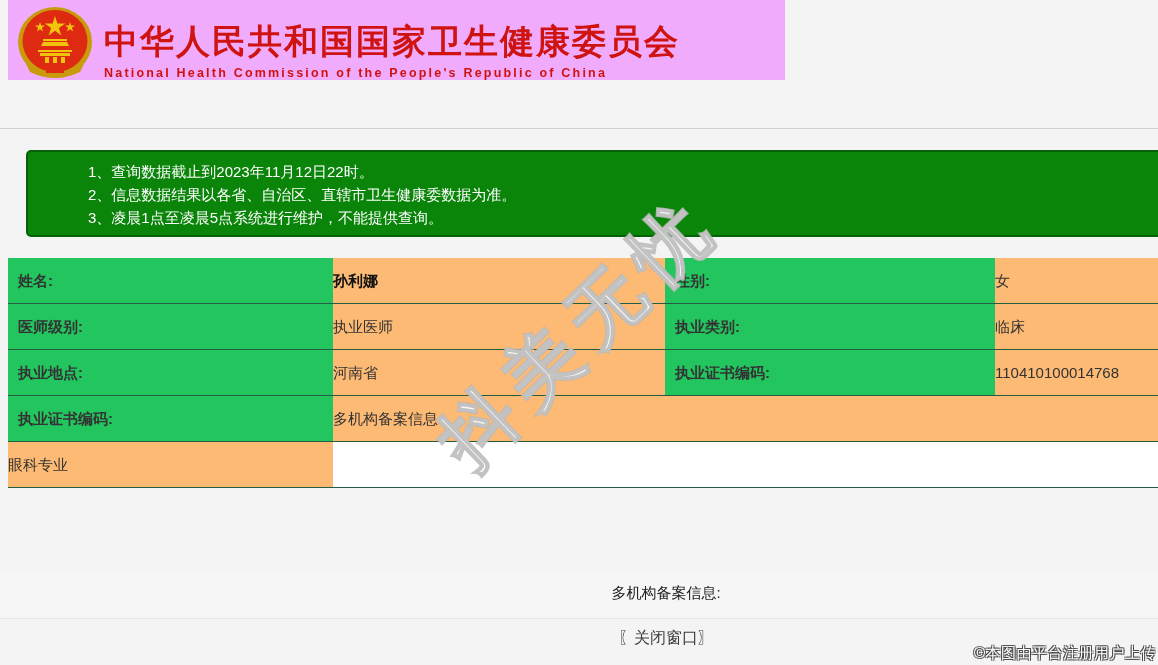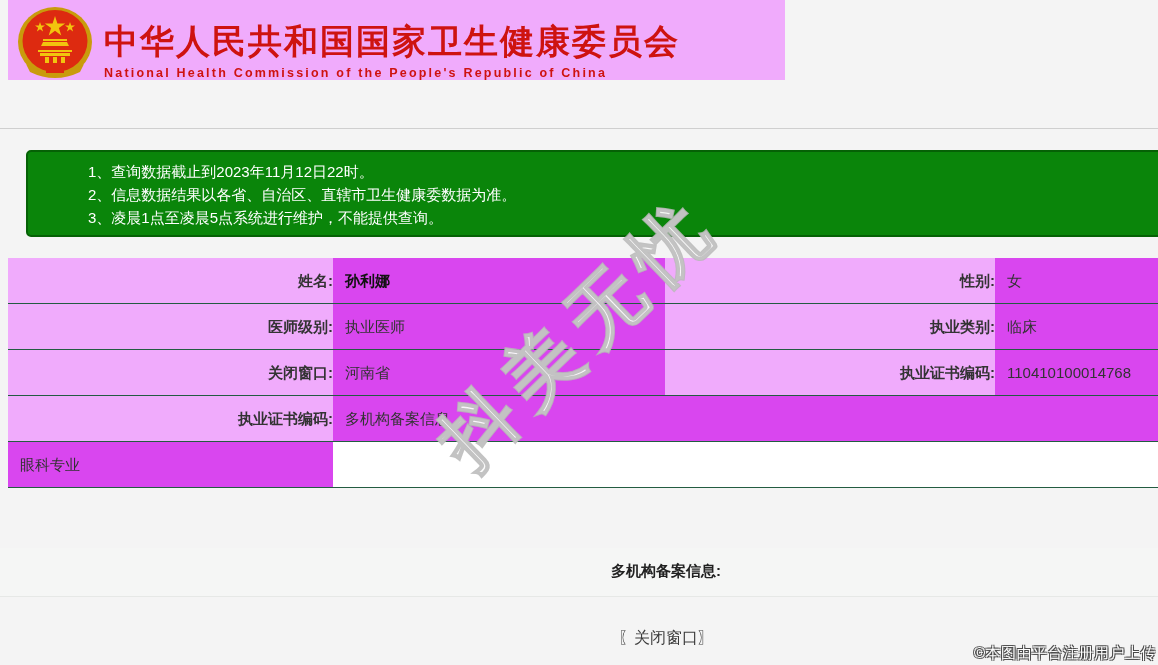--- a/index.html
+++ b/index.html
@@ -50,33 +50,33 @@
   
   .info-table {
     position: absolute; top: 258px; left: 8px; right: 0;
     background: #ffffff;
   }
   .row { border-bottom: 1px solid #235c41; height: 46px; display: grid; }
   .row.cols4 { grid-template-columns: 325px 332px 330px 1fr; }
   .row.cols2 { grid-template-columns: 325px 1fr; }
   .row.last { border-bottom: 2px solid #1c4a36; height: 48px; }
   .cell { line-height: 45px; font-size: 15px; overflow: hidden; white-space: nowrap; }
-  .cell.label { background: #f0abfc; font-weight: bold; padding-left: 10px; text-align: right; }
-  .cell.value { background: #d946ef; padding-left: 12px; }
+  .cell.label { background: #22c55e; font-weight: bold; padding-left: 10px; }
+  .cell.value { background: #fdba74; }
   .cell.value.bold { font-weight: bold; color: #111; }
 
   
   .section-band {
-    position: absolute; top: 548px; left: 0; right: 0; height: 49px;
+    position: absolute; top: 570px; left: 0; right: 0; height: 49px;
     background: #f5f6f5;
     border-bottom: 1px solid #e6e8e6;
     text-align: center;
     padding-left: 174px;
     line-height: 46px;
-    font-size: 15px; font-weight: bold; color: #222;
+    font-size: 15px; font-weight: normal; color: #222;
   }
 
   
   .close-row {
     position: absolute; top: 628px; left: 0; right: 0;
     text-align: center; padding-left: 174px;
   }
   .close-link {
     font-size: 16px; color: #3c3c3c; text-decoration: none; cursor: pointer;
   }
@@ -146,21 +146,21 @@
     <div class="cell label">性别:</div>
     <div class="cell value">女</div>
   </div>
   <div class="row cols4">
     <div class="cell label">医师级别:</div>
     <div class="cell value">执业医师</div>
     <div class="cell label">执业类别:</div>
     <div class="cell value">临床</div>
   </div>
   <div class="row cols4">
-    <div class="cell label">关闭窗口:</div>
+    <div class="cell label">执业地点:</div>
     <div class="cell value">河南省</div>
     <div class="cell label">执业证书编码:</div>
     <div class="cell value">110410100014768</div>
   </div>
   <div class="row cols2">
     <div class="cell label">执业证书编码:</div>
     <div class="cell value">多机构备案信息</div>
   </div>
   <div class="row cols2">
     <div class="cell value">眼科专业</div>

